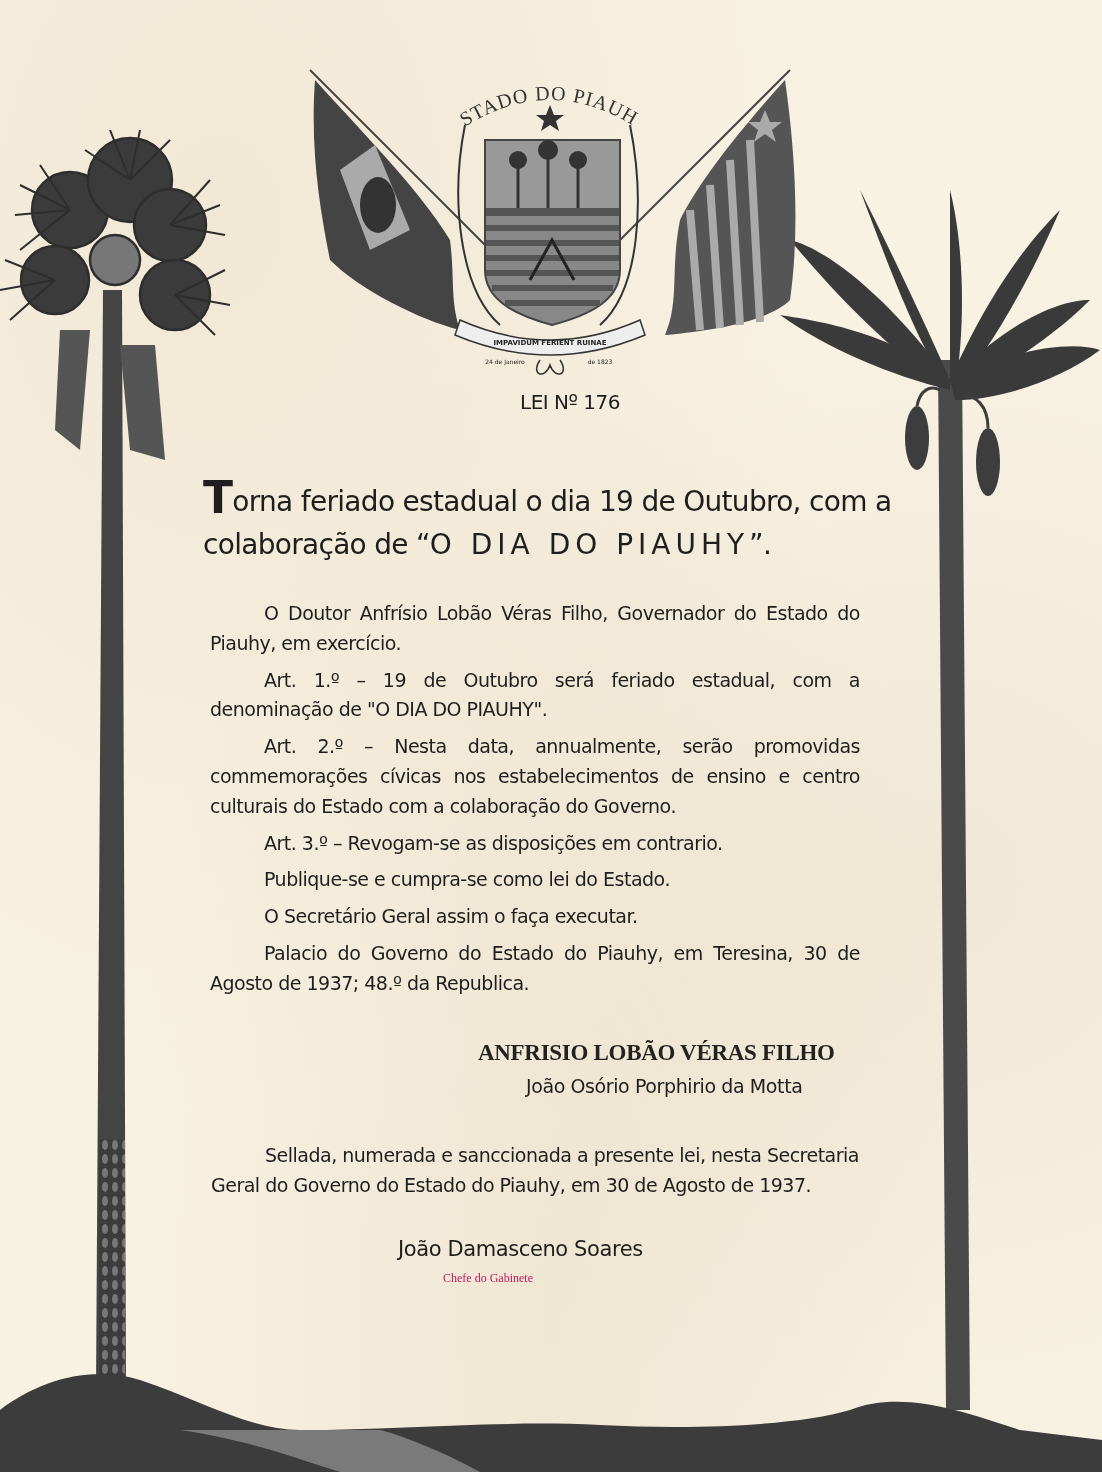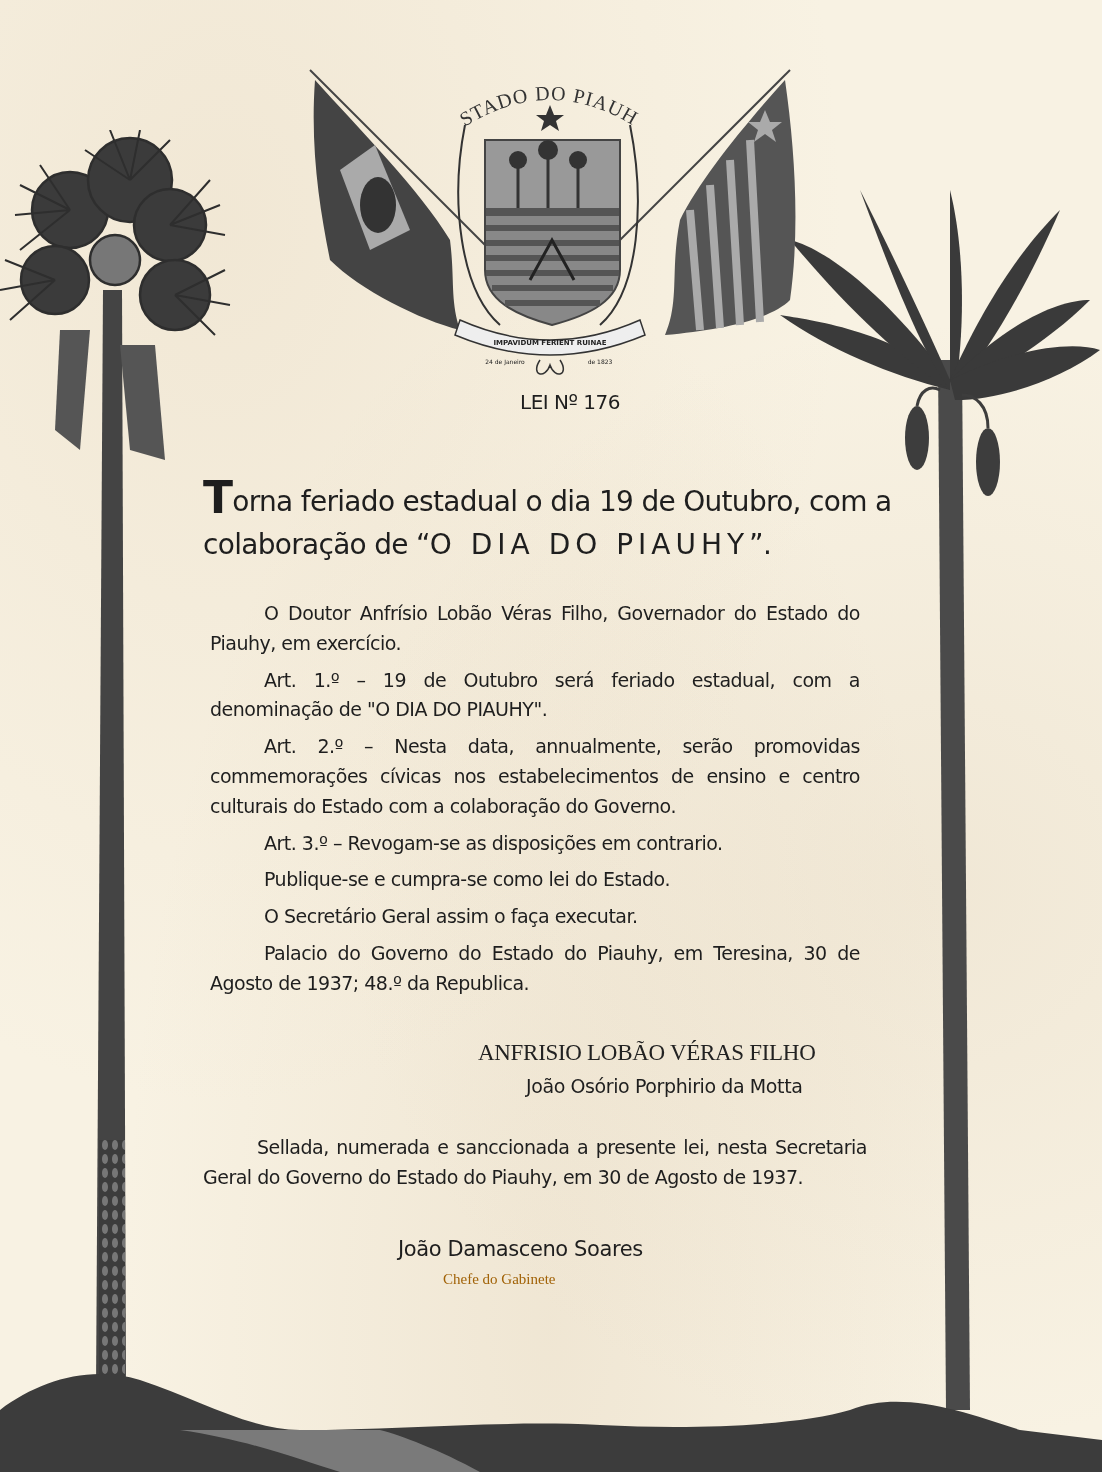--- a/index.html
+++ b/index.html
@@ -29,31 +29,31 @@
   .title .drop { font-size: 44px; line-height: 30px; vertical-align: -2px; font-weight: bold; }
   .title .spaced { letter-spacing: 5px; margin-top: 32px; }
 
   .body-text {
     position: absolute; left: 203px; top: 592px; width: 664px;
     font-size: 19px; line-height: 29.8px; letter-spacing: -0.5px;
     text-align: justify;
   }
   .body-text p { margin: 7px; text-indent: 54px; }
 
-  .sig1 { position: absolute; left: 478px; top: 1040px; font-family: "Liberation Serif", serif; font-weight: normal; font-size: 23px; letter-spacing: -0.3px; color: #222; }
+  .sig1 { position: absolute; left: 478px; top: 1040px; font-family: "Liberation Serif", serif; font-weight: bold; font-size: 23px; letter-spacing: -0.3px; color: #222; }
   .sig1b { position: absolute; left: 482px; top: 1075px; font-size: 19px; letter-spacing: -0.4px; margin-left: 44px; }
 
   .closing {
     position: absolute; left: 203px; top: 1133px; width: 664px;
     font-size: 19px; line-height: 29.8px; letter-spacing: -0.5px; text-align: justify;
   }
-  .closing p { margin: 0; text-indent: 54px; }
+  .closing p { margin: 8px; text-indent: 54px; }
 
   .sig2 { position: absolute; left: 398px; top: 1237px; font-size: 21px; letter-spacing: -0.4px; }
-  .sig2b { position: absolute; left: 443px; top: 1271px; font-family: "Liberation Serif", serif; font-size: 15px; color: #a16207; }
+  .sig2b { position: absolute; left: 443px; top: 1271px; font-family: "Liberation Serif", serif; font-size: 12px; color: #be185d; }
 </style>
 </head>
 <body>
 
 <div class="paper"></div>
 
 <svg class="abs" style="left:0;top:130px" width="260" height="1260">
   <defs>
     <pattern id="weave" width="10" height="14" patternUnits="userSpaceOnUse">
       <rect width="10" height="14" fill="#3c3c3c"></rect>

